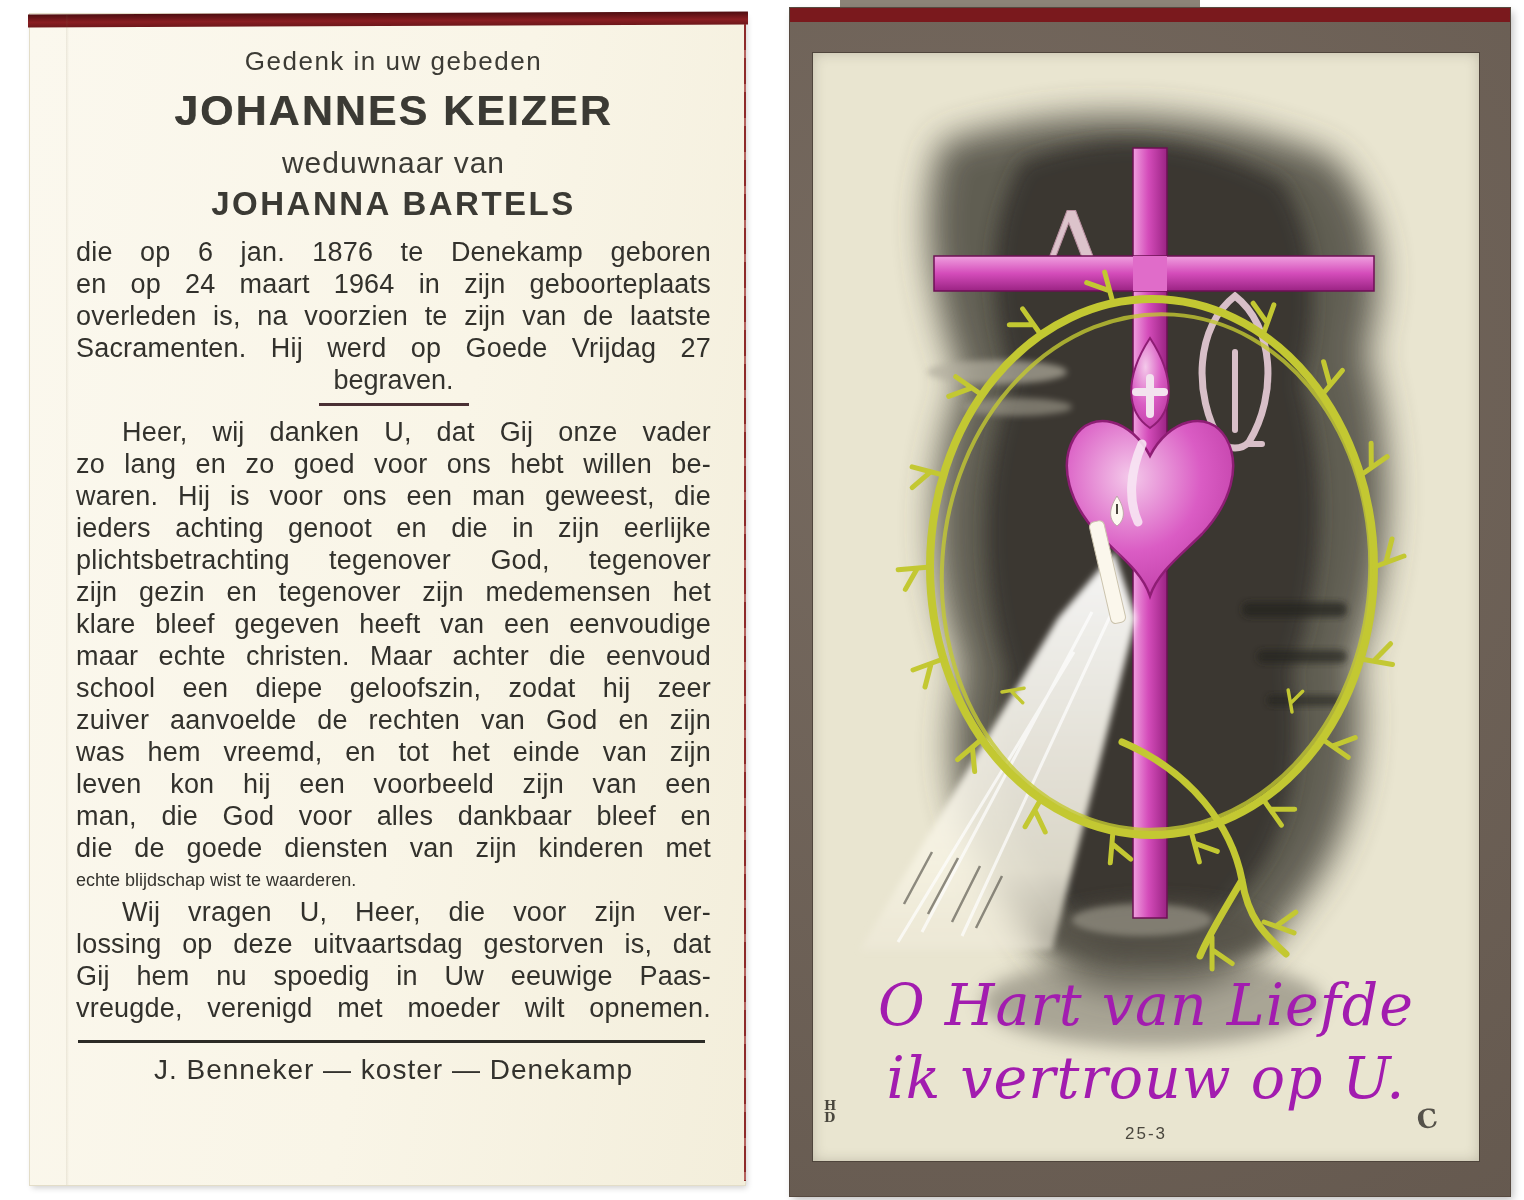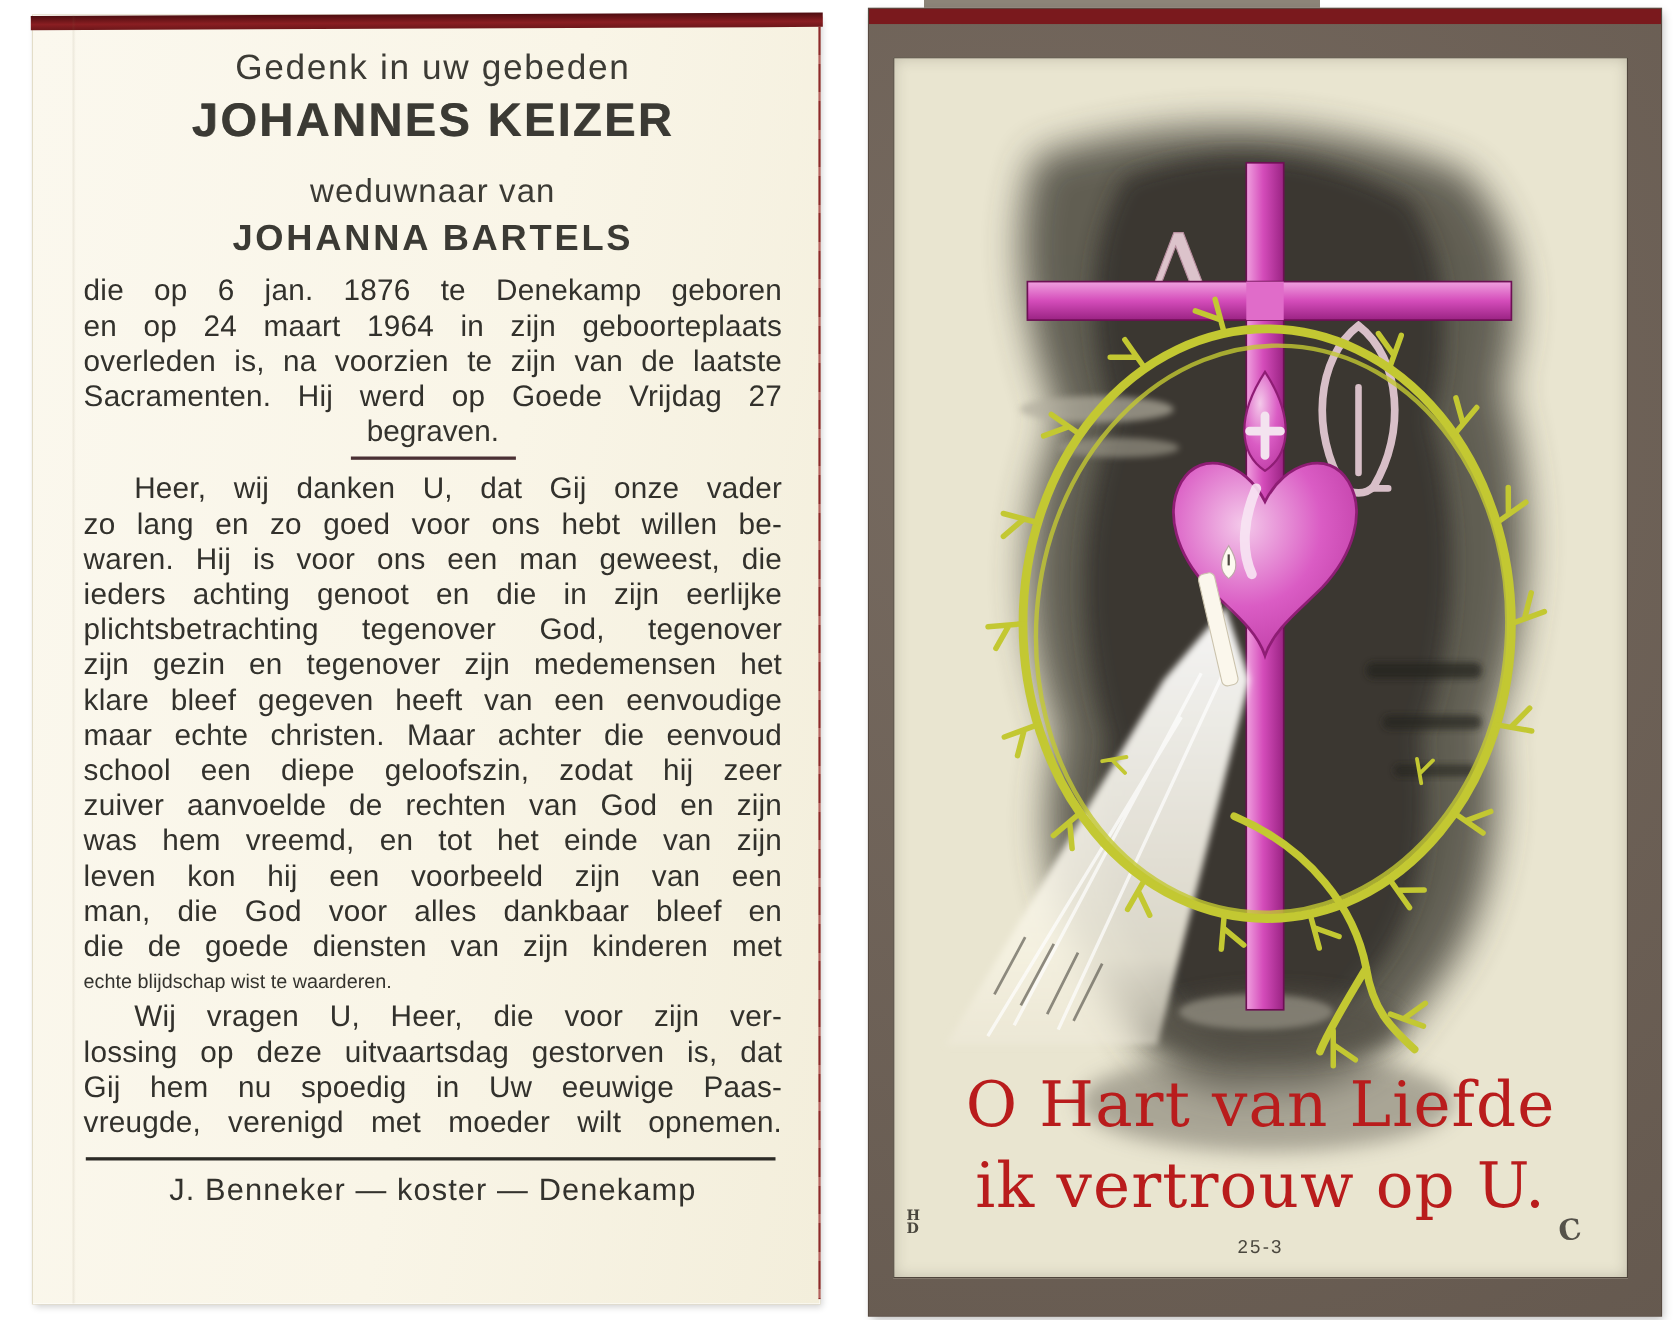--- a/index.html
+++ b/index.html
@@ -23,24 +23,24 @@
   .left-page::before{ 
     content:"";position:absolute;left:-2px;top:-1px;right:-3px;height:13px;
     background:linear-gradient(180deg,#4d0d10,#8a1e22 60%,#6d171a);
     transform:rotate(-0.25deg);}
   .left-page::after{ 
     content:"";position:absolute;top:10px;bottom:4px;right:-1px;width:2px;
     background:repeating-linear-gradient(180deg,#8d2a2a 0 26px,#b5635f 26px 34px);}
   .fold-crease{position:absolute;left:36px;top:0;bottom:0;width:3px;
     background:linear-gradient(90deg,rgba(120,105,70,0.12),rgba(0,0,0,0));}
 
-  .intro-line{font-size:32px;letter-spacing:1.5px;text-align:center;line-height:34px;color:#3c3b35;}
+  .intro-line{font-size:26px;letter-spacing:1.5px;text-align:center;line-height:34px;color:#3c3b35;}
   .deceased-name{font-size:43px;font-weight:700;letter-spacing:2px;text-align:center;line-height:48px;
     color:#3b3a34;margin-top:8px;text-shadow:0.5px 0 0 #6a695f;}
-  .relation-line{font-size:30px;letter-spacing:1px;text-align:center;line-height:34px;margin-top:24px;color:#3c3b35;}
+  .relation-line{font-size:30px;letter-spacing:1px;text-align:center;line-height:34px;margin-top:12px;color:#3c3b35;}
   .spouse-name{font-size:33px;font-weight:600;letter-spacing:2.5px;text-align:center;line-height:40px;
     margin-top:4px;color:#3b3a34;}
 
   .para{}
   .line{font-size:27px;line-height:32px;color:#32312c;text-align:justify;text-align-last:justify;
     letter-spacing:0.2px;white-space:nowrap;}
   .line-center{font-size:27px;line-height:32px;text-align:center;}
   .line-left{font-size:18px;line-height:32px;text-align:left;}
   .prayer .line:first-child{padding-left:46px;}
   .bio{margin-top:12px;}
@@ -58,21 +58,21 @@
     background:
       radial-gradient(circle at 20% 30%, rgba(255,255,255,0.06), rgba(0,0,0,0.08)),
       var(--frame-brown);}
   .card-inner{position:absolute;left:22px;top:30px;width:668px;height:1110px;
     background:var(--paper-cream-right);
     box-shadow:inset 0 0 0 1px #4f453c, inset 0 0 14px rgba(60,50,40,0.25);
     overflow:hidden;}
   .card-inner svg{position:absolute;left:0;top:0;}
 
   .motto{position:absolute;left:0;top:916px;width:100%;text-align:center;
-    font-family:"DejaVu Serif",serif;color:#b91c1c;}
+    font-family:"DejaVu Serif",serif;font-style:italic;color:#a21caf;}
   .motto-line1{font-size:57px;line-height:74px;letter-spacing:1px;}
   .motto-line2{font-size:57px;line-height:72px;letter-spacing:1px;}
   .plate-number{position:absolute;left:0;top:1072px;width:100%;text-align:center;
     font-size:17px;letter-spacing:2px;color:#4a473e;font-family:"Liberation Sans",sans-serif;}
   .monogram-left{position:absolute;left:12px;top:1048px;width:14px;font-size:13px;line-height:12px;
     overflow-wrap:anywhere;color:#4a473e;font-family:"DejaVu Serif",serif;font-weight:700;}
   .monogram-right{position:absolute;right:42px;top:1052px;font-size:26px;color:#55524a;
     font-family:"DejaVu Serif",serif;transform:rotate(-8deg);font-weight:700;}
 </style>
 </head>

